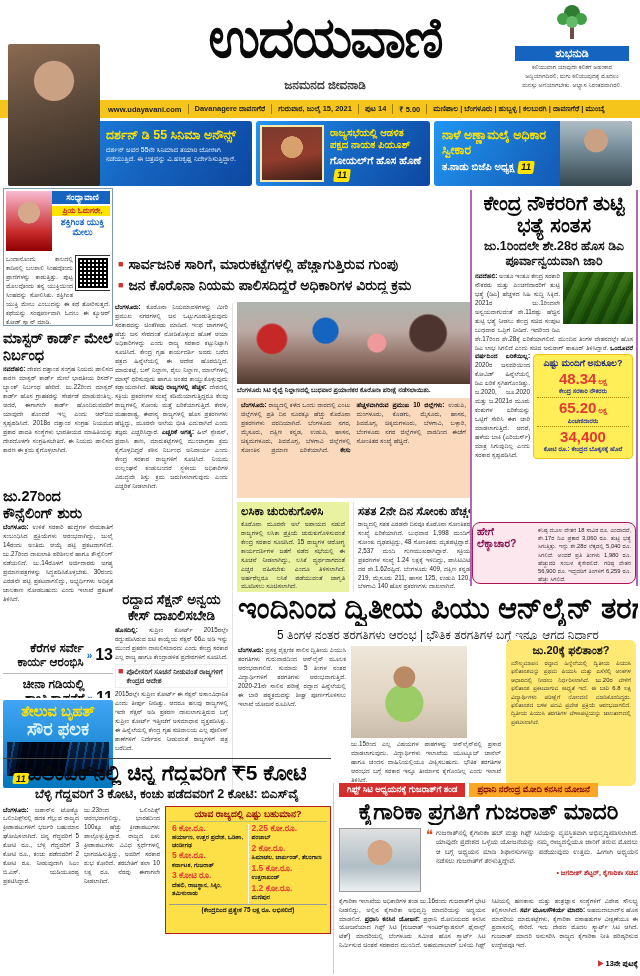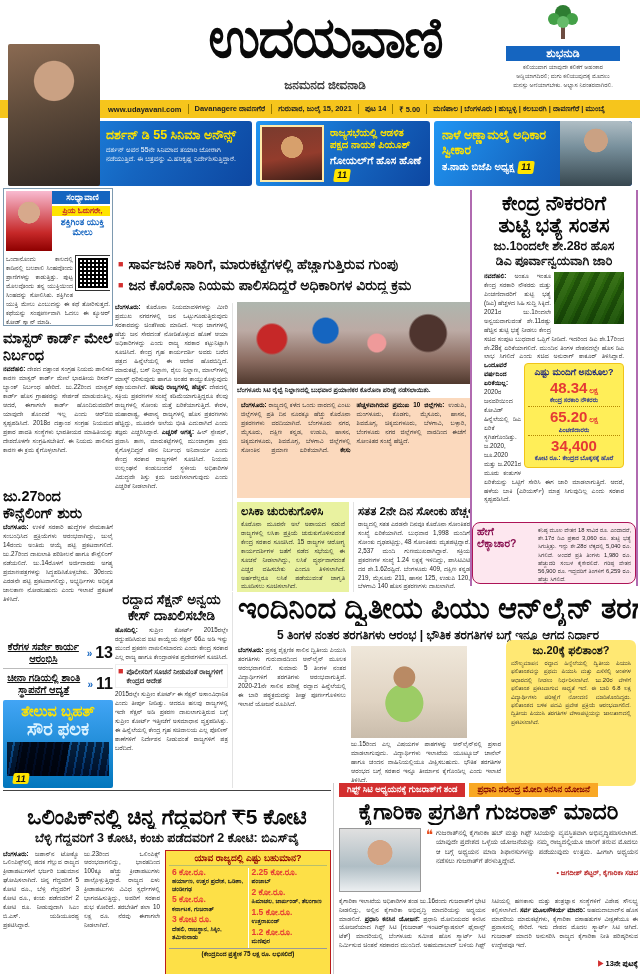--- a/index.html
+++ b/index.html
@@ -4,21 +4,21 @@
 <style>
   html,body{margin:0;padding:0;background:#e8e8e8;}
   .page{position:relative;width:640px;height:976px;background:#fff;overflow:hidden;
         font-family:"Liberation Sans",sans-serif;color:#111;margin:0 auto;}
   .abs{position:absolute;box-sizing:border-box;}
 
   
   .mast-title{left:132px;top:0;width:386px;height:74px;font-size:56px;font-weight:800;
               letter-spacing:-2px;line-height:76px;text-align:center;white-space:nowrap;overflow:hidden;color:#0a0a0a;}
   .mast-tagline{left:132px;top:78px;width:386px;text-align:center;font-size:12px;font-weight:700;color:#3a3a3a;}
-  .mast-logo{right:20px;top:3px;width:114px;height:96px;text-align:center;}
+  .mast-logo{right:11px;top:3px;width:114px;height:96px;text-align:center;}
   .logo-label{background:#1565c0;color:#fff;font-weight:700;font-size:11px;padding:1px 0;margin-top:1px;}
   .logo-text{font-size:6px;line-height:1.5;color:#333;padding:2px 3px;text-align:center;}
   .infobar{left:0;top:100px;width:640px;height:18px;background:#f6c51c;display:flex;align-items:center;
            padding:0 6px 0 108px;font-size:7.5px;font-weight:700;color:#222;}
   .infobar span{white-space:nowrap;overflow:hidden;}
   .infobar span + span{border-left:1px solid #9a7b00;margin-left:6px;padding-left:6px;}
 
   
   .photo{background:#9e9e9e;}
   .darshan{left:8px;top:44px;width:92px;height:142px;z-index:6;border-radius:2px;
@@ -82,21 +82,21 @@
 
   
   .sandhya{left:3px;top:188px;width:110px;height:138px;border:1px solid #7e9ab0;padding:2px;overflow:hidden;}
   .sandhya-label{background:#1565c0;color:#fff;font-size:8.5px;font-weight:800;text-align:center;padding:1px 0;}
   .sandhya-greet{background:#ffe400;color:#c62828;font-size:7.5px;font-weight:800;text-align:center;margin-top:2px;}
   .sandhya-motto{color:#1565c0;font-size:9px;font-weight:800;text-align:center;line-height:1.15;margin-top:1px;}
   .sb-block{left:3px;width:110px;overflow:hidden;}
   .sb-head{font-size:14.5px;font-weight:800;line-height:1.15;margin-bottom:2px;}
   .teaser{display:flex;align-items:center;justify-content:flex-end;gap:3px;padding:3px 0;border-top:1px solid #bbb;}
   .teaser:first-child{border-top:none;}
-  .teaser-text{font-size:10px;font-weight:800;text-align:center;line-height:1.2;color:#111;text-decoration:underline;}
+  .teaser-text{font-size:12px;font-weight:800;text-align:right;line-height:1.2;color:#111;}
   .teaser-arrow{color:#1565c0;font-weight:800;font-size:10px;}
   .teaser-page{font-size:16px;font-weight:800;color:#111;}
   .solar{left:3px;top:700px;width:110px;height:88px;padding:4px 4px 2px;overflow:hidden;
          background:linear-gradient(180deg,#42a5f5 0%,#0277bd 100%);border-radius:2px;}
   .solar-l1{color:#ffe400;font-size:14.5px;font-weight:800;text-align:center;line-height:1.1;}
   .solar-l2{color:#d9f2ff;font-size:18px;font-weight:800;text-align:center;line-height:1.1;}
 
   
   .main-headline{left:115px;top:190px;width:355px;height:62px;font-size:47px;font-weight:900;
                  line-height:62px;text-align:center;white-space:nowrap;overflow:hidden;letter-spacing:-1px;}
@@ -108,21 +108,21 @@
   .caption{left:237px;top:386px;width:233px;font-size:6.5px;font-weight:700;color:#222;}
   .districts{left:237px;top:398px;width:233px;height:100px;background:#fbd9bd;padding:3px 4px;overflow:hidden;}
   .districts-head{font-size:15.5px;font-weight:800;text-align:center;margin-bottom:2px;white-space:nowrap;overflow:hidden;}
   .two-col{column-count:2;column-gap:6px;}
   .vaccine{left:237px;top:502px;width:112px;height:90px;background:#e9f2a0;padding:3px 4px;overflow:hidden;}
   .small-head{font-size:11.5px;font-weight:800;margin-bottom:2px;white-space:nowrap;overflow:hidden;}
   .surge{left:353px;top:502px;width:117px;height:90px;padding:3px 0 3px 4px;border-left:1px solid #e3e3e3;overflow:hidden;}
 
   
   .da{left:470px;top:190px;width:168px;height:396px;border-left:2px solid #b06ab0;border-right:2px solid #b06ab0;
-      padding:2px 12px;overflow:hidden;}
+      padding:2px 3px;overflow:hidden;}
   .da-head{font-size:20px;font-weight:900;text-align:center;line-height:1.1;}
   .da-sub{font-size:12.5px;font-weight:800;text-align:center;line-height:1.2;margin:3px 0;}
   .da-stats{float:right;clear:right;width:92px;background:#ffee58;border:1px solid #f0c419;border-radius:4px;
             padding:3px;text-align:center;margin:2px 0 2px 3px;}
   .da-stats-title{font-size:9px;font-weight:800;color:#1a237e;line-height:1.15;margin-bottom:2px;}
   .stat-num{font-size:15px;font-weight:900;color:#e53935;line-height:1.05;}
   .stat-suffix{font-size:7.5px;font-weight:800;color:#e53935;}
   .stat-label{font-size:6.3px;font-weight:700;color:#283593;line-height:1.2;border-bottom:1px dotted #b58900;
               padding-bottom:2px;margin-bottom:2px;}
   .stat:last-child .stat-label{border-bottom:none;margin-bottom:0;}
@@ -132,31 +132,31 @@
 
   
   .s66{left:115px;top:592px;width:118px;height:196px;padding-right:4px;border-right:1px solid #e3e3e3;overflow:hidden;}
   .s66-head{font-size:13.5px;font-weight:800;line-height:1.2;text-align:center;margin-bottom:2px;}
   .callout{display:flex;gap:3px;background:#fff;border:1px solid #eee;padding:2px;margin:2px 0;}
   .callout-text{font-size:7px;font-weight:800;color:#333;line-height:1.3;}
 
   
   .pu-head{left:238px;top:590px;width:400px;height:36px;font-size:29px;font-weight:900;text-align:center;
            white-space:nowrap;overflow:hidden;line-height:36px;}
-  .pu-sub{left:238px;top:628px;width:400px;font-size:12px;font-weight:700;text-align:center;
+  .pu-sub{left:238px;top:628px;width:400px;font-size:12px;font-weight:400;text-align:center;
           white-space:nowrap;overflow:hidden;}
   .pu-row{left:238px;top:646px;width:266px;height:140px;display:flex;gap:5px;overflow:hidden;}
   .pu-col1{width:108px;}
   .pu-mid{width:150px;}
   .result{left:506px;top:640px;width:130px;height:146px;background:#ffe873;border-radius:6px;
           padding:4px 5px;overflow:hidden;}
   .result-title{font-size:11px;font-weight:800;text-align:center;margin-bottom:2px;}
 
   
-  .oly{left:3px;top:790px;width:328px;height:184px;border-top:1.5px solid #444;padding-top:14px;overflow:hidden;}
+  .oly{left:3px;top:758px;width:328px;height:184px;border-top:1.5px solid #444;padding-top:2px;overflow:hidden;}
   .oly-head{font-size:21px;font-weight:900;text-align:center;white-space:nowrap;overflow:hidden;}
   .oly-sub{font-size:12.5px;font-weight:800;text-align:center;white-space:nowrap;overflow:hidden;margin:2px 0 4px;}
   .oly-row{display:flex;gap:5px;height:128px;}
   .oly-col{width:76px;}
   .prize{flex:1;background:#fde047;border:1px solid #b91c1c;padding:2px 3px;overflow:hidden;}
   .prize-title{font-size:9px;font-weight:800;color:#8e0000;text-align:center;border-bottom:1px solid #b9bf6a;
                padding-bottom:1px;margin-bottom:2px;}
   .prize-cols{display:flex;}
   .prize-col{flex:1;padding:0 3px;}
   .prize-col + .prize-col{border-left:1px solid #fff;}

